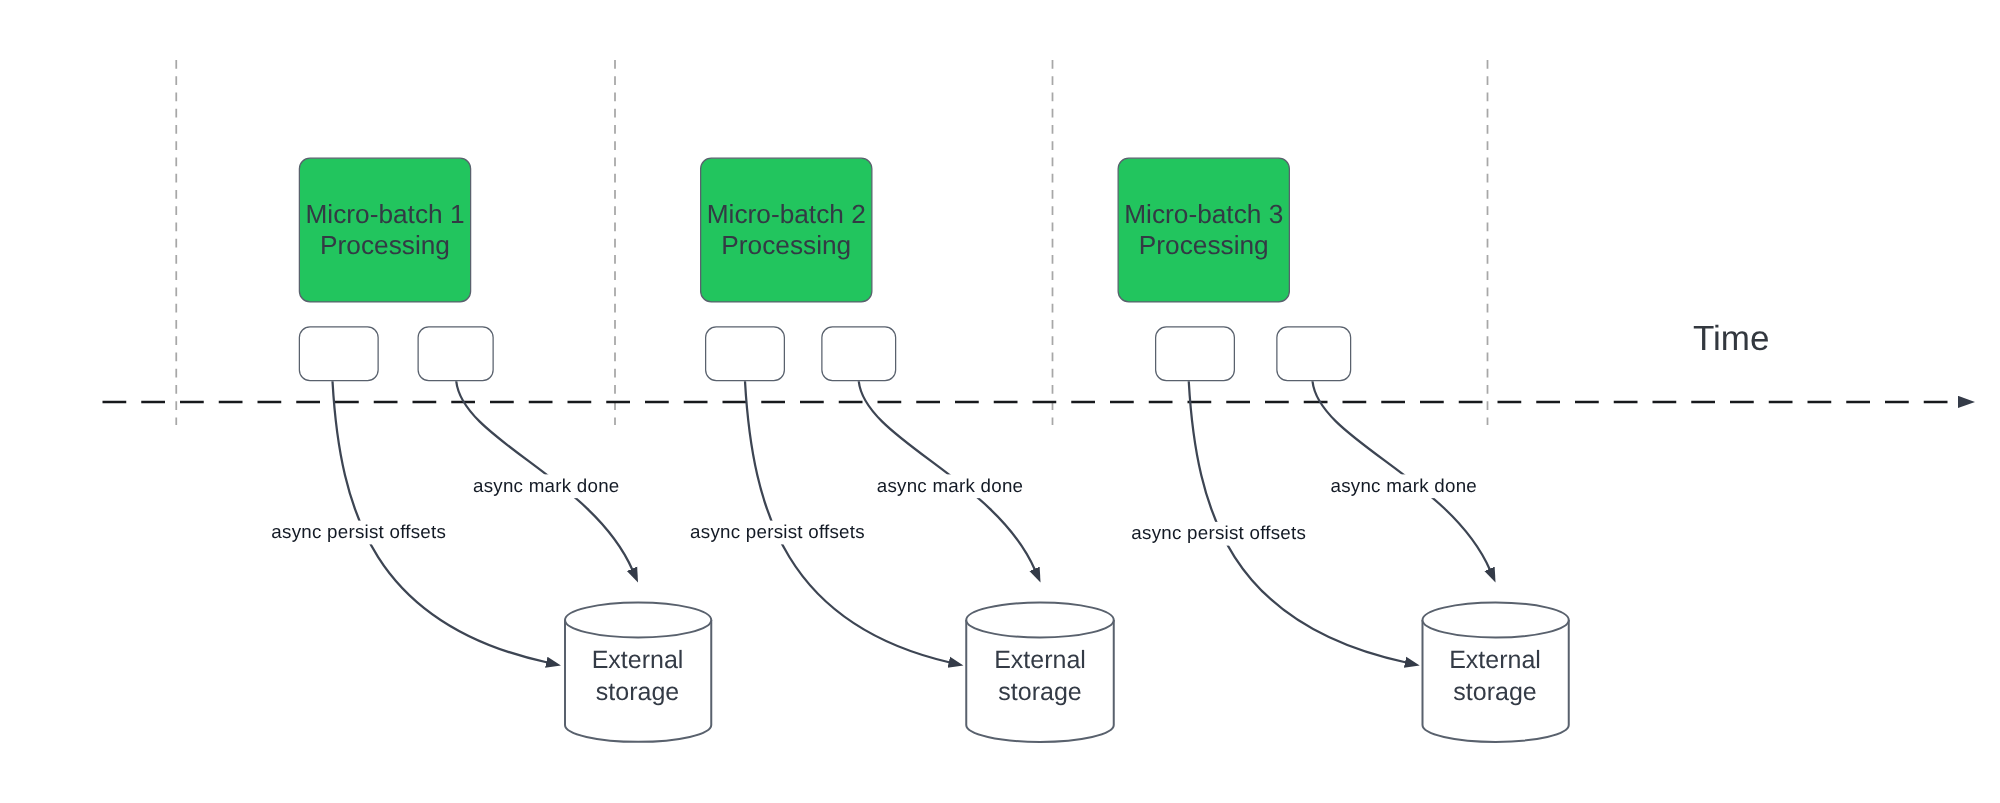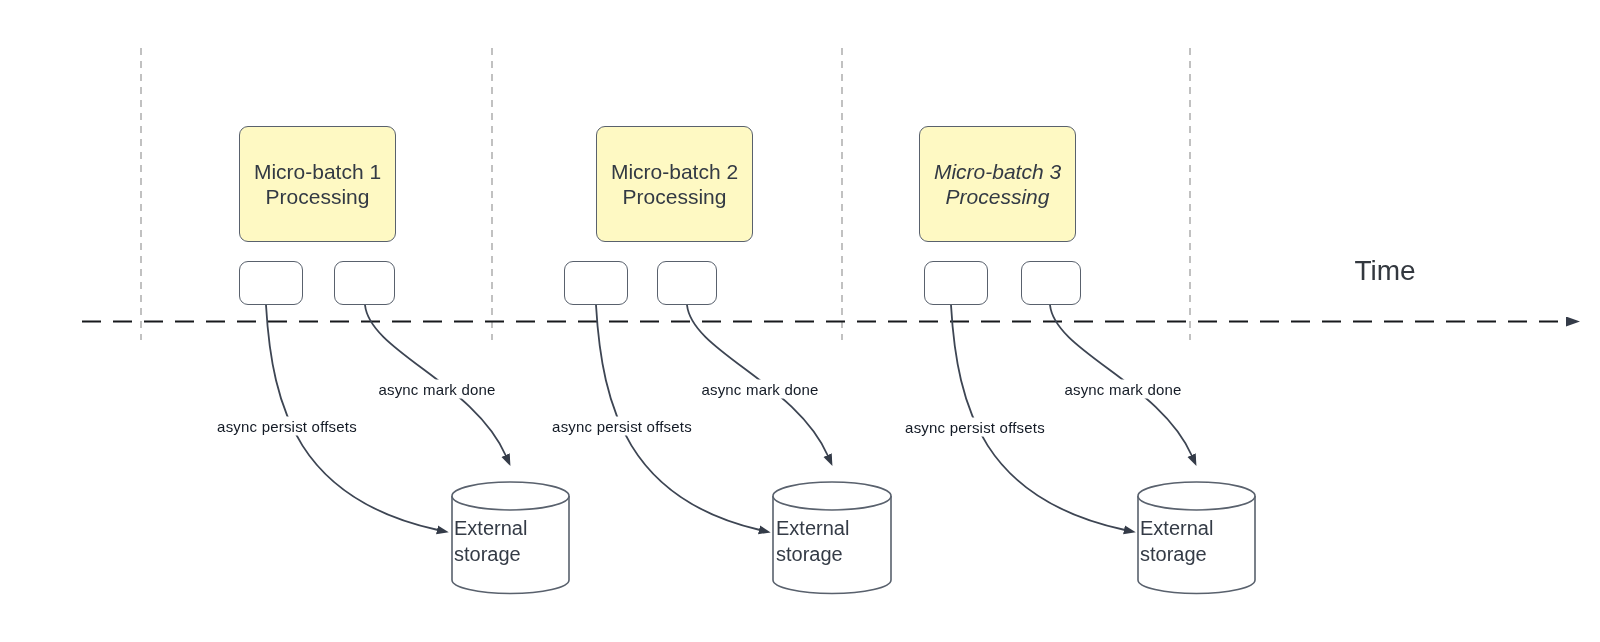--- a/index.html
+++ b/index.html
@@ -16,24 +16,24 @@
     overflow: hidden;
   }
   .svg-layer {
     position: absolute;
     left: 0;
     top: 0;
   }
   .main-box {
     position: absolute;
     top: 126px;
-    width: 157px;
+    width: 138px;
     height: 116px;
     box-sizing: border-box;
-    background: #fef9c3;
+    background: #22c55e;
     border: 1.5px solid #59616d;
     border-radius: 9px;
     display: flex;
     align-items: center;
     justify-content: center;
     text-align: center;
     font-size: 21px;
     line-height: 25px;
     color: #333a44;
   }
@@ -54,21 +54,21 @@
     font-size: 15px;
     font-weight: normal;
     letter-spacing: 0.2px;
     color: #131a25;
     white-space: nowrap;
   }
   .storage-label {
     position: absolute;
     transform: translate(-50%, -50%);
     width: 112px;
-    text-align: left;
+    text-align: center;
     font-size: 20px;
     line-height: 26px;
     color: #343b46;
   }
   .time-label {
     position: absolute;
     transform: translate(-50%, -50%);
     font-size: 28px;
     color: #33383f;
     white-space: nowrap;
@@ -121,28 +121,28 @@
     </g>
   </svg>
 
   <div class="main-box" style="left:239px;">Micro-batch 1 Processing</div>
   <div class="small-box" style="left:239px; width:64px;"></div>
   <div class="small-box" style="left:334px; width:61px;"></div>
   <div class="edge-label" style="left:287px; top:426px;">async persist offsets</div>
   <div class="edge-label" style="left:437px; top:389px;">async mark done</div>
   <div class="storage-label" style="left:510px; top:541px;">External storage</div>
 
-  <div class="main-box" style="left:560px;margin-left:36px;">Micro-batch 2 Processing</div>
+  <div class="main-box" style="left:560px;">Micro-batch 2 Processing</div>
   <div class="small-box" style="left:564px; width:64px;"></div>
   <div class="small-box" style="left:657px; width:60px;"></div>
   <div class="edge-label" style="left:622px; top:426px;">async persist offsets</div>
   <div class="edge-label" style="left:760px; top:389px;">async mark done</div>
   <div class="storage-label" style="left:832px; top:541px;">External storage</div>
 
-  <div class="main-box" style="left:919px;font-style:italic;">Micro-batch 3 Processing</div>
+  <div class="main-box" style="left:894px;">Micro-batch 3 Processing</div>
   <div class="small-box" style="left:924px; width:64px;"></div>
   <div class="small-box" style="left:1021px; width:60px;"></div>
   <div class="edge-label" style="left:975px; top:427px;">async persist offsets</div>
   <div class="edge-label" style="left:1123px; top:389px;">async mark done</div>
   <div class="storage-label" style="left:1196px; top:541px;">External storage</div>
 
   <div class="time-label" style="left:1385px; top:271px;">Time</div>
 
 </div>
 

